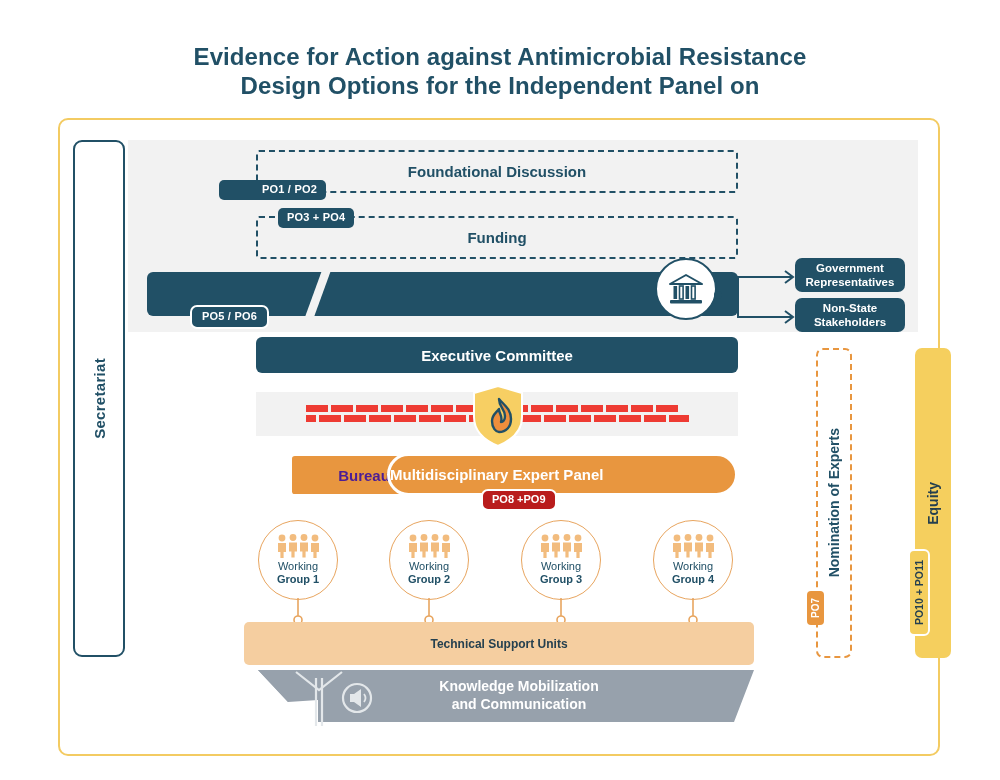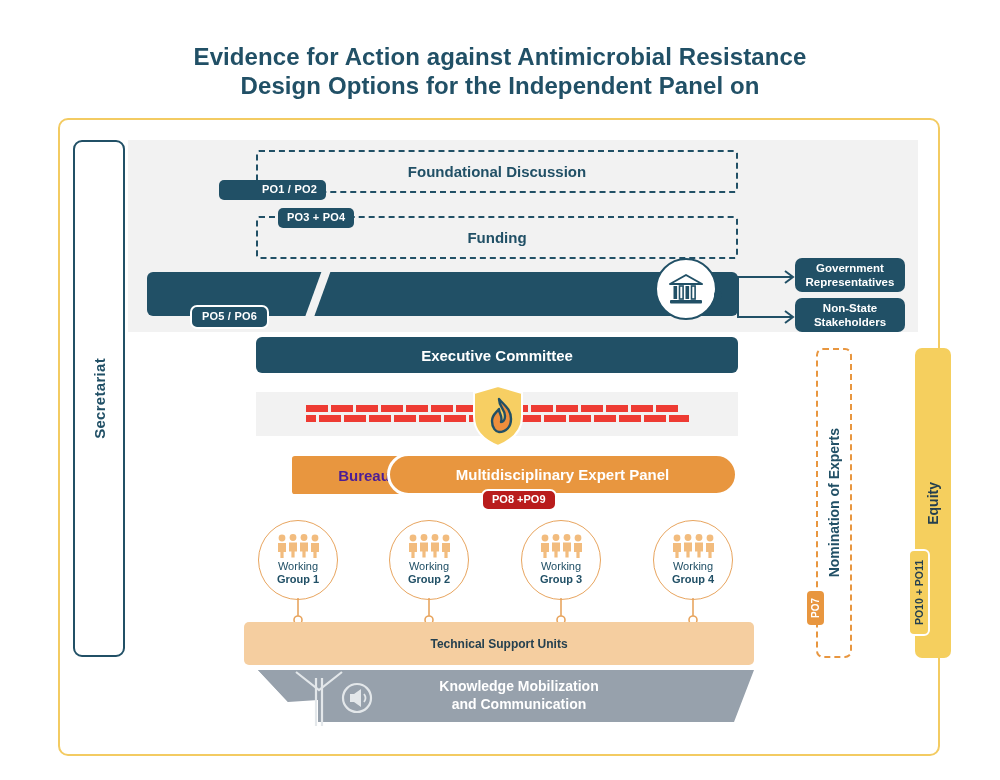--- a/index.html
+++ b/index.html
@@ -217,21 +217,21 @@
     padding-right: 34px;
     margin-left: 36px;
   }
   #expert-panel {
     position: absolute;
     left: 387px; top: 453px;
     width: 351px; height: 43px;
     background: #E8963F;
     border: 3px solid #ffffff;
     border-radius: 22px;
-    display: flex; align-items: center; justify-content: center;
+    display: flex; align-items: center; justify-content: flex-start;
     color: #ffffff; font-size: 15px; font-weight: bold;
   }
   #po-8-9 {
     position: absolute;
     left: 481px; top: 489px;
     background: #b91c1c;
     border: 2.5px solid #ffffff;
     border-radius: 7px;
     color: #ffffff; font-size: 11px; font-weight: bold;
     padding: 2px 9px 3px 9px;

